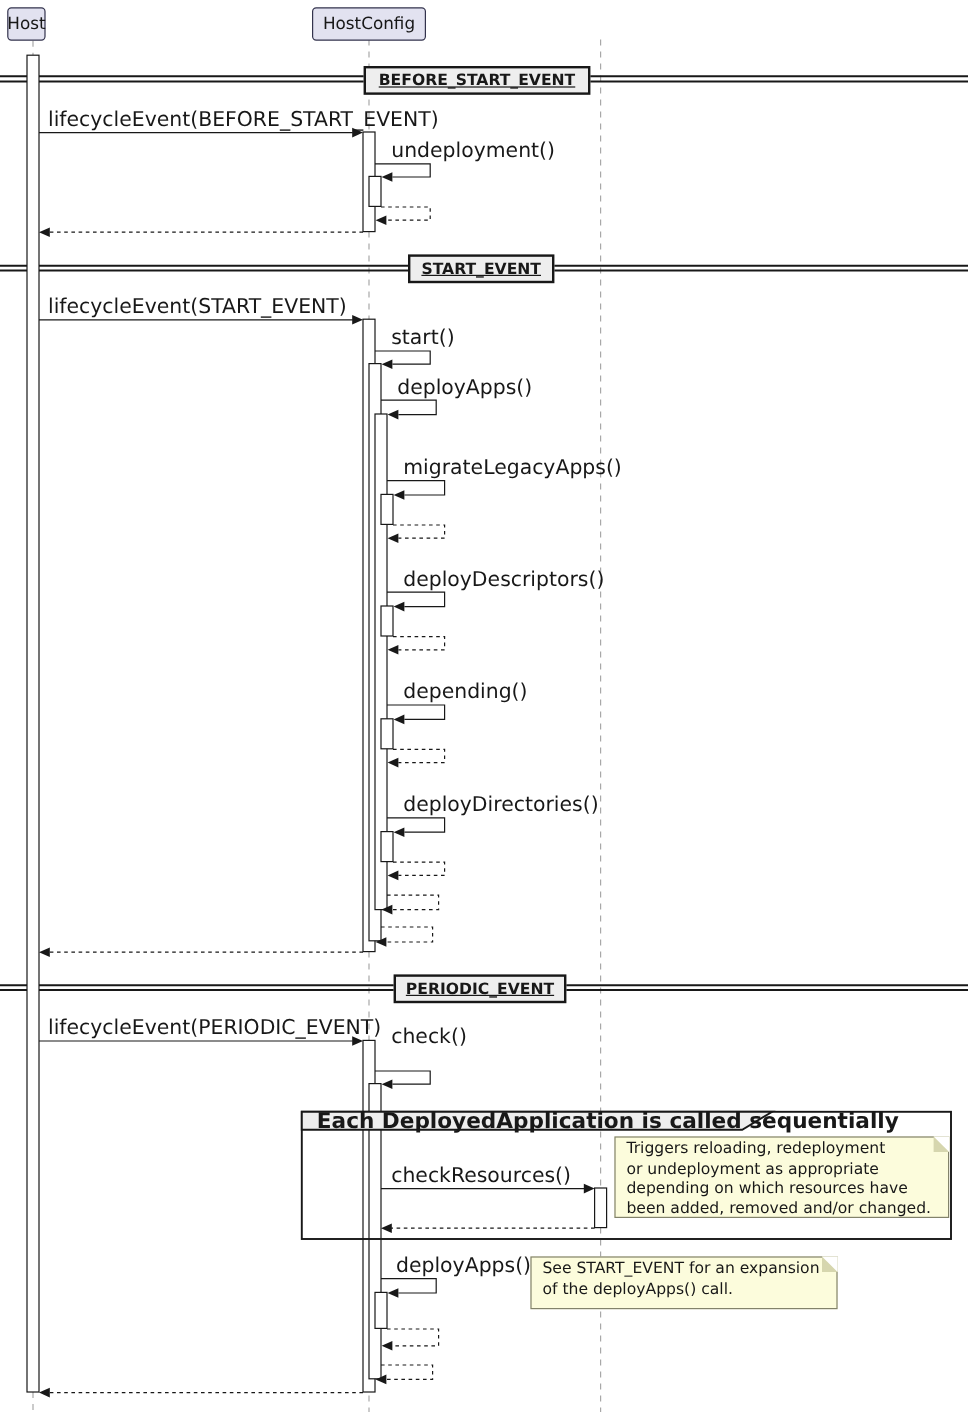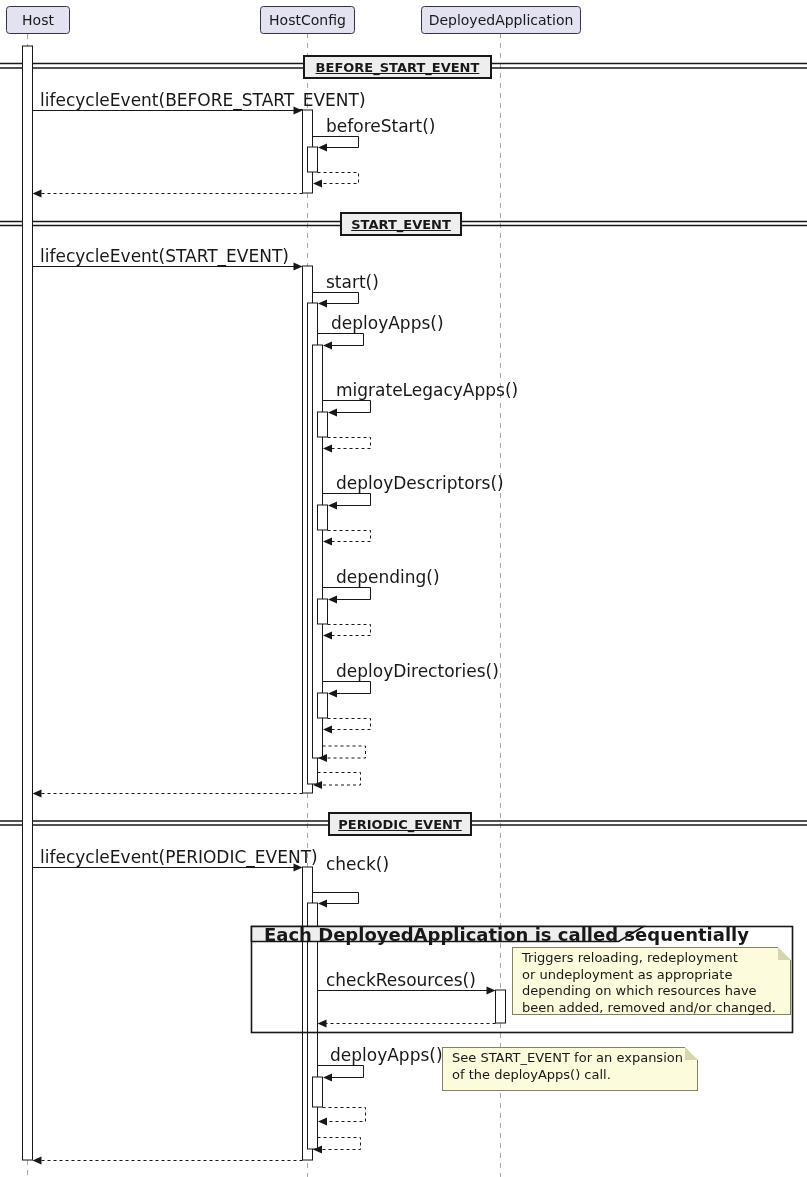--- a/index.html
+++ b/index.html
@@ -186,30 +186,29 @@
           <polygon fill="#181818" stroke="none" points="32.5,1160.5 41.5,1156.5 41.5,1164.5"></polygon>
         </g>
     </g>
 
     <g>
       <rect x="251.5" y="926.5" width="541" height="106" fill="none" stroke="#181818" stroke-width="1.6"></rect>
       <polygon points="251.5,926.5 643.5,926.5 618.5,941.5 251.5,941.5" fill="#EEEEEE" stroke="#181818" stroke-width="1.6"></polygon>
     </g>
   </svg>
 
-  <div class="pbox" style="left:6px; top:6px; width:64px; height:28px;">Host</div>
+  <div class="pbox" style="left:6px; top:6px; width:32px; height:28px;">Host</div>
   <div class="pbox" style="left:260px; top:6px; width:95px; height:28px;">HostConfig</div>
-  <div class="pbox" style="left:421px; top:6px; width:160px; height:28px;">DeployedApplication</div>
 
   <div class="dbox" style="left:303px; top:55px; width:189px; height:24px;">BEFORE_START_EVENT</div>
   <div class="dbox" style="left:340px; top:212px; width:122px; height:24px;text-align:right;">START_EVENT</div>
   <div class="dbox" style="left:328px; top:812px; width:144px; height:24px;">PERIODIC_EVENT</div>
 
   <div class="mlabel" style="left:40px; top:93px;">lifecycleEvent(BEFORE_START_EVENT)</div>
-  <div class="mlabel" style="left:326px; top:119px;">beforeStart()</div>
+  <div class="mlabel" style="left:326px; top:119px;">undeployment()</div>
   <div class="mlabel" style="left:40px; top:249px;">lifecycleEvent(START_EVENT)</div>
   <div class="mlabel" style="left:326px; top:275px;">start()</div>
   <div class="mlabel" style="left:331px; top:316px;">deployApps()</div>
   <div class="mlabel" style="left:336px; top:383px;">migrateLegacyApps()</div>
   <div class="mlabel" style="left:336px; top:476px;">deployDescriptors()</div>
   <div class="mlabel" style="left:336px; top:570px;">depending()</div>
   <div class="mlabel" style="left:336px; top:664px;">deployDirectories()</div>
   <div class="mlabel" style="left:40px; top:850px;">lifecycleEvent(PERIODIC_EVENT)</div>
   <div class="mlabel" style="left:326px; top:857px;">check()</div>
   <div class="mlabel" style="left:326px; top:973px;">checkResources()</div>

